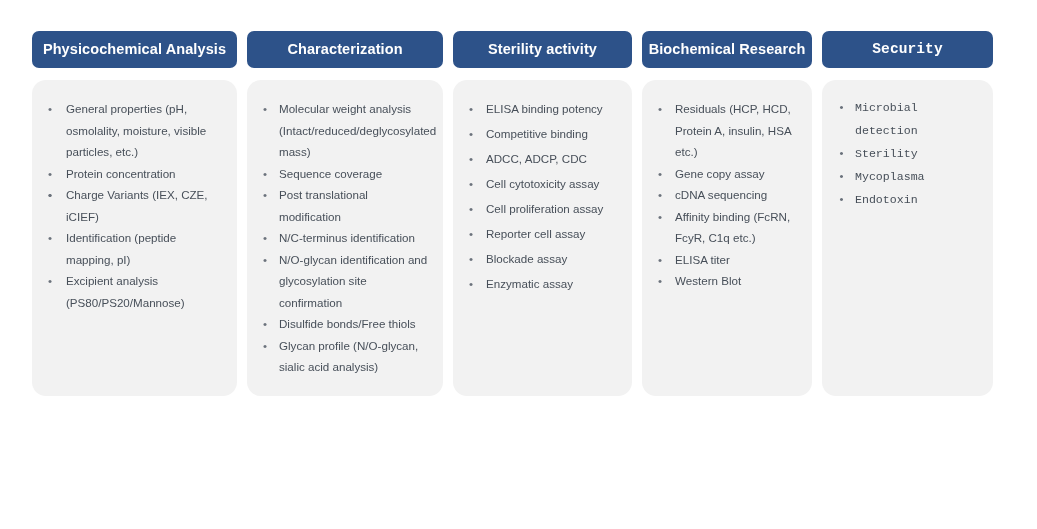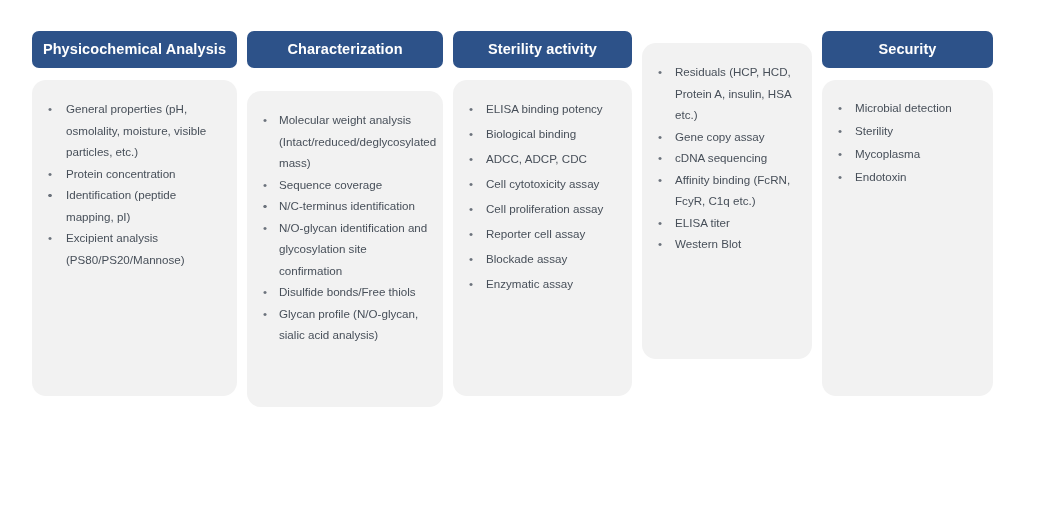--- a/index.html
+++ b/index.html
@@ -31,24 +31,24 @@
   }
 
   .column {
     display: flex;
     flex-direction: column;
     align-items: stretch;
   }
 
   
   .col-0 { width: 205px; }
-  .col-1 { width: 196px; gap: 11px; }
+  .col-1 { width: 196px; }
   .col-2 { width: 179px; }
   .col-3 { width: 170px; }
-  .col-4 { width: 171px; }
+  .col-4 { width: 171px; font-family: Liberation Mono, monospace; }
 
   .pill {
     height: 37px;
     background: #2D5289;
     border-radius: 7px;
     display: flex;
     align-items: center;
     justify-content: center;
     padding: 0 6px;
   }
@@ -121,20 +121,21 @@
           </li>
           <li class="bullet-item">
             <span class="bullet-dot">•</span>
             <span>Protein concentration</span>
           </li>
           <li class="bullet-item">
             <span class="bullet-dot">•</span>
           </li>
           <li class="bullet-item">
             <span class="bullet-dot">•</span>
+            <span>Charge Variants (IEX, CZE, iCIEF)</span>
           </li>
           <li class="bullet-item">
             <span class="bullet-dot">•</span>
             <span>Identification (peptide mapping, pI)</span>
           </li>
           <li class="bullet-item">
             <span class="bullet-dot">•</span>
             <span>Excipient analysis (PS80/PS20/Mannose)</span>
           </li>
         </ul>
@@ -150,20 +151,21 @@
           <li class="bullet-item">
             <span class="bullet-dot">•</span>
             <span>Molecular weight analysis (Intact/reduced/deglycosylated mass)</span>
           </li>
           <li class="bullet-item">
             <span class="bullet-dot">•</span>
             <span>Sequence coverage</span>
           </li>
           <li class="bullet-item">
             <span class="bullet-dot">•</span>
+            <span>Post translational modification</span>
           </li>
           <li class="bullet-item">
             <span class="bullet-dot">•</span>
             <span>N/C-terminus identification</span>
           </li>
           <li class="bullet-item">
             <span class="bullet-dot">•</span>
             <span>N/O-glycan identification and glycosylation site confirmation</span>
           </li>
           <li class="bullet-item">
@@ -183,21 +185,21 @@
         <span class="pill-label">Sterility activity</span>
       </div>
       <div class="card">
         <ul class="bullet-list">
           <li class="bullet-item">
             <span class="bullet-dot">•</span>
             <span>ELISA binding potency</span>
           </li>
           <li class="bullet-item">
             <span class="bullet-dot">•</span>
-            <span>Biological binding</span>
+            <span>Competitive binding</span>
           </li>
           <li class="bullet-item">
             <span class="bullet-dot">•</span>
             <span>ADCC, ADCP, CDC</span>
           </li>
           <li class="bullet-item">
             <span class="bullet-dot">•</span>
             <span>Cell cytotoxicity assay</span>
           </li>
           <li class="bullet-item">
@@ -214,20 +216,23 @@
           </li>
           <li class="bullet-item">
             <span class="bullet-dot">•</span>
             <span>Enzymatic assay</span>
           </li>
         </ul>
       </div>
     </div>
 
     <div class="column col-3">
+      <div class="pill">
+        <span class="pill-label">Biochemical Research</span>
+      </div>
       <div class="card">
         <ul class="bullet-list">
           <li class="bullet-item">
             <span class="bullet-dot">•</span>
             <span>Residuals (HCP, HCD, Protein A, insulin, HSA etc.)</span>
           </li>
           <li class="bullet-item">
             <span class="bullet-dot">•</span>
             <span>Gene copy assay</span>
           </li>

